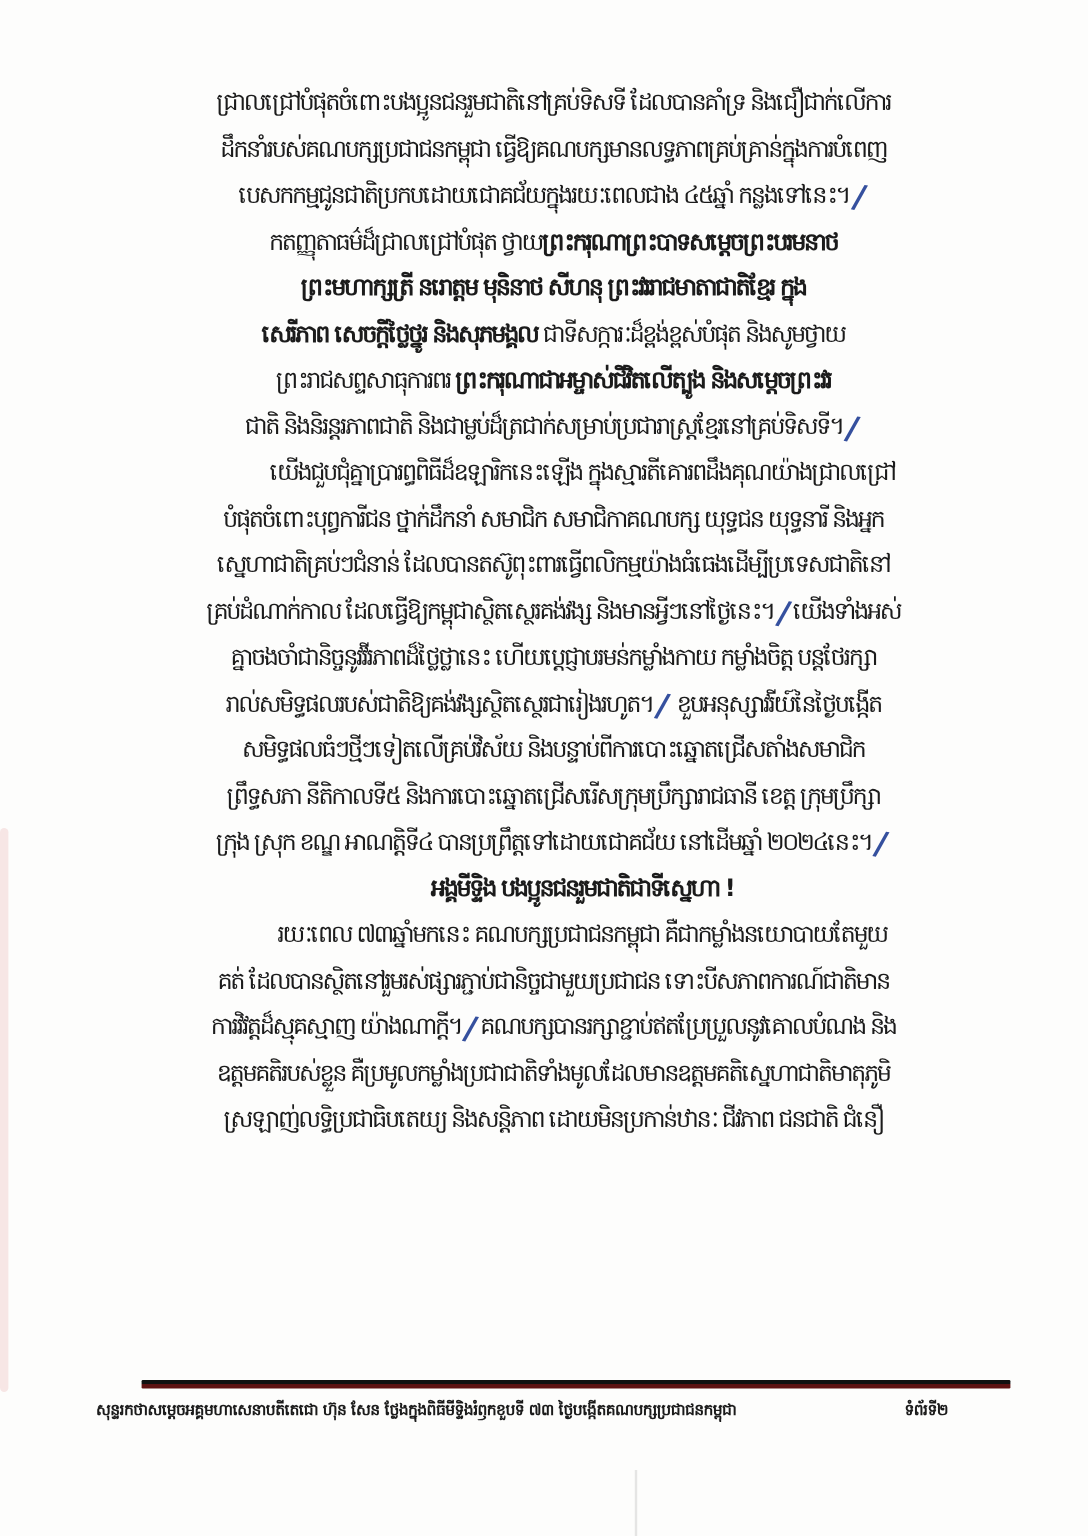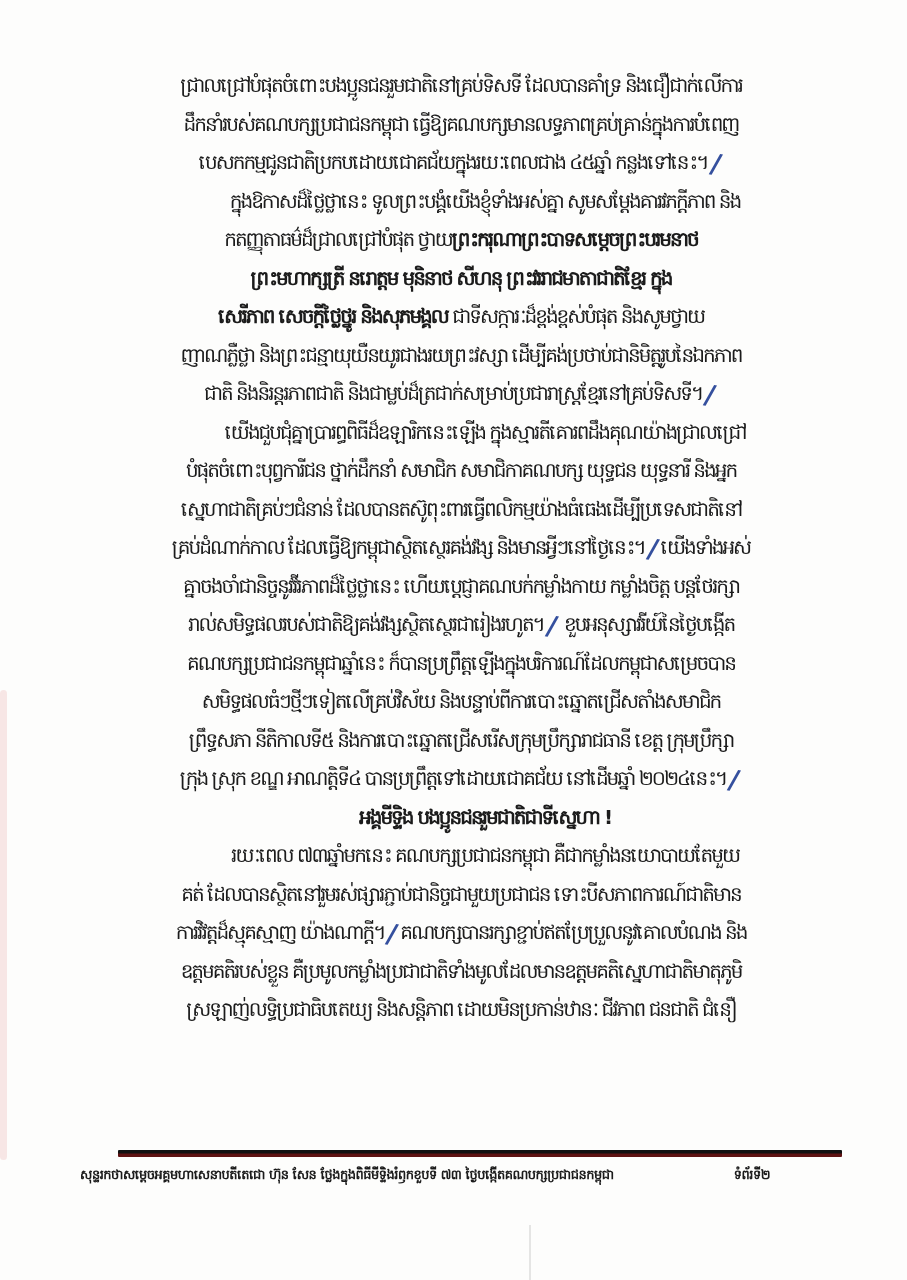--- a/index.html
+++ b/index.html
@@ -50,51 +50,49 @@
     display:flex;
     justify-content:space-between;
     align-items:baseline;
     margin-top:9px;
     font-weight:bold;
     font-size:13px;
     letter-spacing:-0.5px;
     white-space:nowrap;
   }
   .citation{overflow:hidden;max-width:600px;}
-  .pageno{margin-right:72px;font-family:Liberation Serif, serif;}
+  .pageno{margin-right:52px;font-family:Liberation Serif, serif;}
   .smudge-left{
     position:absolute;left:0;top:690px;width:7px;height:470px;
     background:rgba(215,90,90,.14);border-radius:4px;
   }
   .smudge-line{
     position:absolute;left:529px;top:1225px;width:2px;height:55px;
     background:rgba(120,120,120,.18);
   }
 </style>
 </head>
 <body>
 
 <div class="page">
   <div class="doc" id="doc-body">
       <div class="line"><span>ជ្រាលជ្រៅបំផុតចំពោះបងប្អូនជនរួមជាតិនៅគ្រប់ទិសទី ដែលបានគាំទ្រ និងជឿជាក់លើការ</span></div>
       <div class="line"><span>ដឹកនាំរបស់គណបក្សប្រជាជនកម្ពុជា ធ្វើឱ្យគណបក្សមានលទ្ធភាពគ្រប់គ្រាន់ក្នុងការបំពេញ</span></div>
       <div class="line"><span>បេសកកម្មជូនជាតិប្រកបដោយជោគជ័យក្នុងរយៈពេលជាង ៤៥ឆ្នាំ កន្លងទៅនេះ។</span><span class="pen">/</span></div>
-      <div class="line indent"><span>ក្នុងឱកាសដ៏ថ្លៃថ្លានេះ ទូលព្រះបង្គំយើងខ្ញុំទាំងអស់គ្នា សូមសម្ដែងគារវភក្ដីភាព និង</span></div>
       <div class="line"><span>កតញ្ញុតាធម៌ដ៏ជ្រាលជ្រៅបំផុត ថ្វាយ</span><span class="b">ព្រះករុណាព្រះបាទសម្ដេចព្រះបរមនាថ</span></div>
       <div class="line"><span class="b">ព្រះមហាក្សត្រី នរោត្ដម មុនិនាថ សីហនុ ព្រះវររាជមាតាជាតិខ្មែរ ក្នុង</span></div>
       <div class="line"><span class="b">សេរីភាព សេចក្ដីថ្លៃថ្នូរ និងសុភមង្គល</span><span> ជាទីសក្ការៈដ៏ខ្ពង់ខ្ពស់បំផុត និងសូមថ្វាយ</span></div>
-      <div class="line"><span>ញាណភ្លឺថ្លា និងព្រះជន្មាយុយឺនយូរជាងរយព្រះវស្សា ដើម្បីគង់ប្រថាប់ជានិមិត្តរូបនៃឯកភាព</span></div>
+      <div class="line"><span>ព្រះរាជសព្ទសាធុការពរ </span><span class="b">ព្រះករុណាជាអម្ចាស់ជីវិតលើត្បូង និងសម្ដេចព្រះវរ</span></div>
       <div class="line"><span>ជាតិ និងនិរន្តរភាពជាតិ និងជាម្លប់ដ៏ត្រជាក់សម្រាប់ប្រជារាស្ត្រខ្មែរនៅគ្រប់ទិសទី។</span><span class="pen">/</span></div>
       <div class="line indent"><span>យើងជួបជុំគ្នាប្រារព្ធពិធីដ៏ឧឡារិកនេះឡើង ក្នុងស្មារតីគោរពដឹងគុណយ៉ាងជ្រាលជ្រៅ</span></div>
       <div class="line"><span>បំផុតចំពោះបុព្វការីជន ថ្នាក់ដឹកនាំ សមាជិក សមាជិកាគណបក្ស យុទ្ធជន យុទ្ធនារី និងអ្នក</span></div>
       <div class="line"><span>ស្នេហាជាតិគ្រប់ៗជំនាន់ ដែលបានតស៊ូពុះពារធ្វើពលិកម្មយ៉ាងធំធេងដើម្បីប្រទេសជាតិនៅ</span></div>
       <div class="line"><span>គ្រប់ដំណាក់កាល ដែលធ្វើឱ្យកម្ពុជាស្ថិតស្ថេរគង់វង្ស និងមានអ្វីៗនៅថ្ងៃនេះ។</span><span class="pen">/</span><span>យើងទាំងអស់</span></div>
-      <div class="line"><span>គ្នាចងចាំជានិច្ចនូវវីរភាពដ៏ថ្លៃថ្លានេះ ហើយប្ដេជ្ញាគណបក់កម្លាំងកាយ កម្លាំងចិត្ត បន្តថែរក្សា</span></div>
+      <div class="line"><span>គ្នាចងចាំជានិច្ចនូវវីរភាពដ៏ថ្លៃថ្លានេះ ហើយប្ដេជ្ញាបរមន់កម្លាំងកាយ កម្លាំងចិត្ត បន្តថែរក្សា</span></div>
       <div class="line"><span>រាល់សមិទ្ធផលរបស់ជាតិឱ្យគង់វង្សស្ថិតស្ថេរជារៀងរហូត។</span><span class="pen">/</span><span> ខួបអនុស្សាវរីយ៍នៃថ្ងៃបង្កើត</span></div>
-      <div class="line"><span>គណបក្សប្រជាជនកម្ពុជាឆ្នាំនេះ ក៏បានប្រព្រឹត្តឡើងក្នុងបរិការណ៍ដែលកម្ពុជាសម្រេចបាន</span></div>
       <div class="line"><span>សមិទ្ធផលធំៗថ្មីៗទៀតលើគ្រប់វិស័យ និងបន្ទាប់ពីការបោះឆ្នោតជ្រើសតាំងសមាជិក</span></div>
       <div class="line"><span>ព្រឹទ្ធសភា នីតិកាលទី៥ និងការបោះឆ្នោតជ្រើសរើសក្រុមប្រឹក្សារាជធានី ខេត្ត ក្រុមប្រឹក្សា</span></div>
       <div class="line"><span>ក្រុង ស្រុក ខណ្ឌ អាណត្តិទី៤ បានប្រព្រឹត្តទៅដោយជោគជ័យ នៅដើមឆ្នាំ ២០២៤នេះ។</span><span class="pen">/</span></div>
       <div class="line indent"><span class="b">អង្គមីទ្ទិង បងប្អូនជនរួមជាតិជាទីស្នេហា !</span></div>
       <div class="line indent"><span>រយៈពេល ៧៣ឆ្នាំមកនេះ គណបក្សប្រជាជនកម្ពុជា គឺជាកម្លាំងនយោបាយតែមួយ</span></div>
       <div class="line"><span>គត់ ដែលបានស្ថិតនៅរួមរស់ផ្សារភ្ជាប់ជានិច្ចជាមួយប្រជាជន ទោះបីសភាពការណ៍ជាតិមាន</span></div>
       <div class="line"><span>ការវិវត្តដ៏ស្មុគស្មាញ យ៉ាងណាក្ដី។</span><span class="pen">/</span><span>គណបក្សបានរក្សាខ្ជាប់ឥតប្រែប្រួលនូវគោលបំណង និង</span></div>
       <div class="line"><span>ឧត្តមគតិរបស់ខ្លួន គឺប្រមូលកម្លាំងប្រជាជាតិទាំងមូលដែលមានឧត្តមគតិស្នេហាជាតិមាតុភូមិ</span></div>
       <div class="line"><span>ស្រឡាញ់លទ្ធិប្រជាធិបតេយ្យ និងសន្តិភាព ដោយមិនប្រកាន់ឋានៈ ជីវភាព ជនជាតិ ជំនឿ</span></div>
     </div>

